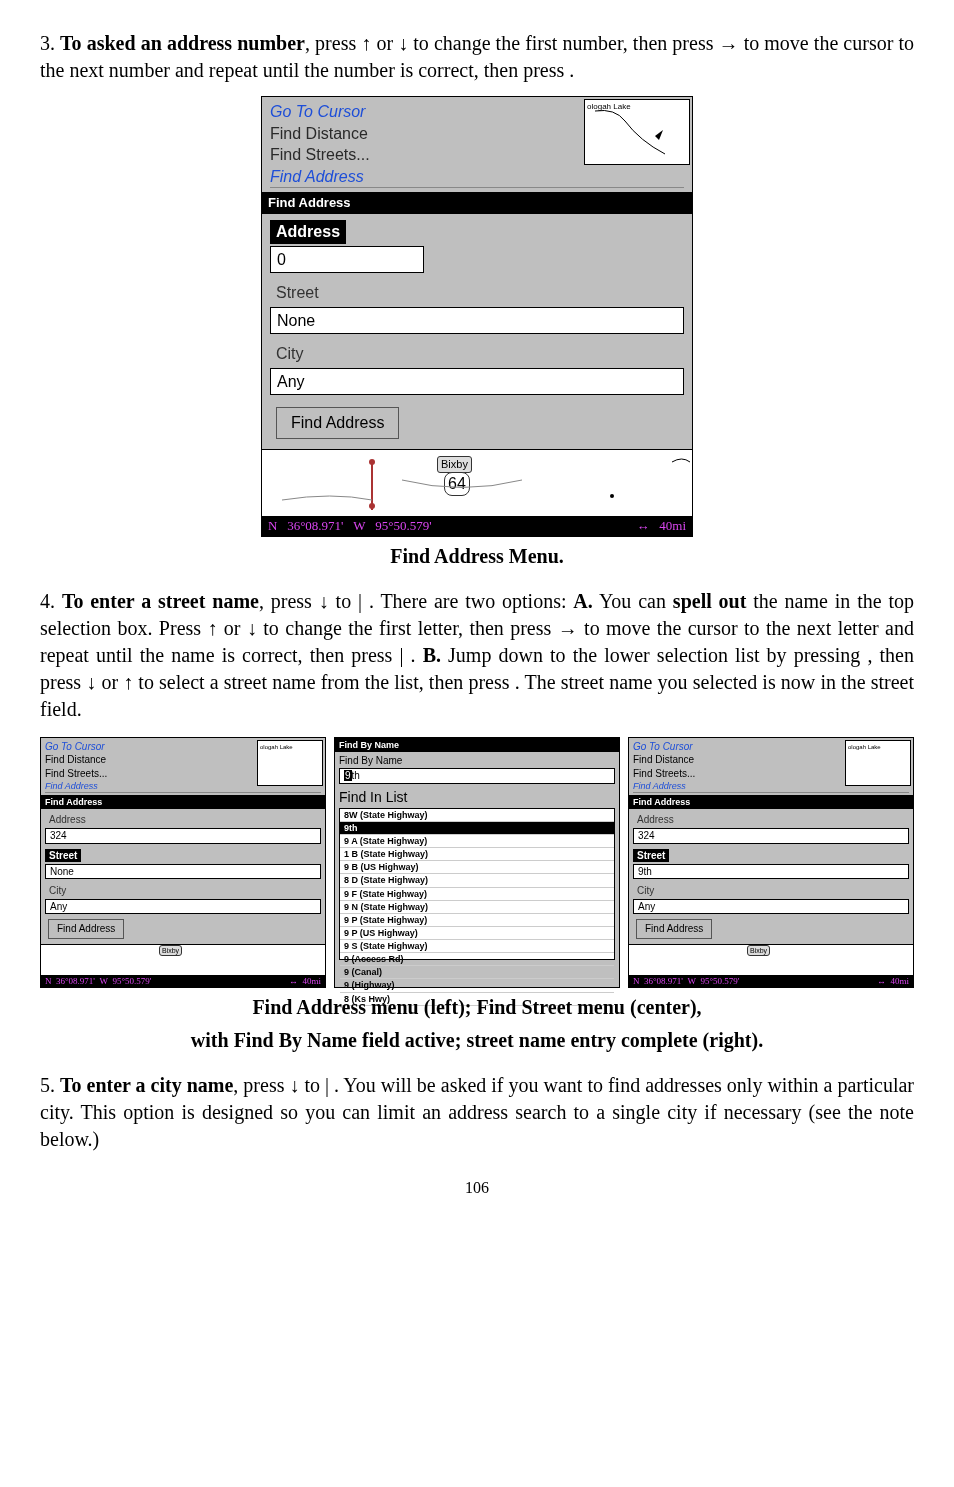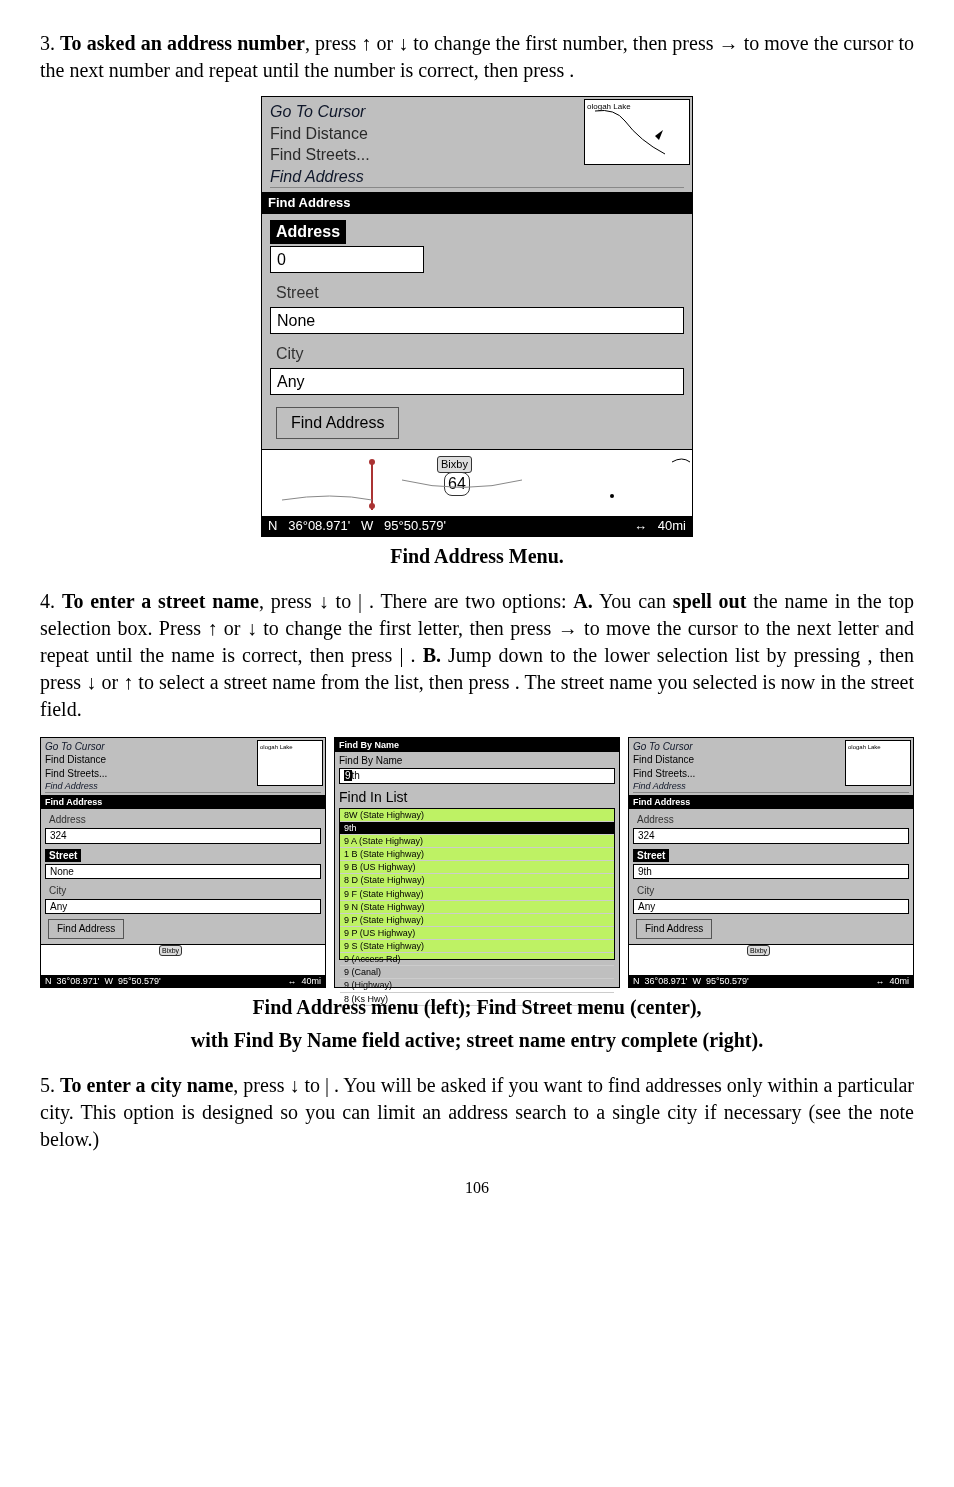--- a/index.html
+++ b/index.html
@@ -21,21 +21,21 @@
   .screen-lg {
     width: 430px;
     margin: 12px auto 2px auto;
     border: 1px solid #000;
     background: #bfbfbf;
     font-family: Arial, Helvetica, sans-serif;
     font-size: 16px;
   }
   .menu-top { padding: 4px 8px; background: #bfbfbf; position: relative; }
   .menu-top .item { color: #2a2a2a; font-style: normal; }
-  .menu-top .muted { color: #0f172a; font-style: italic; }
+  .menu-top .muted { color: #1d4ed8; font-style: italic; }
   .menu-top .line { border-bottom: 1px solid #888; }
   .lake-mini {
     position: absolute; right: 2px; top: 2px; width: 100px; height: 60px;
     border: 1px solid #000; background: #fff; font-size: 8px; padding: 2px;
   }
   .title-bar {
     background: #000; color: #fff; font-weight: bold;
     padding: 2px 6px; font-size: 13px;
   }
   .form-body { background: #bfbfbf; padding: 4px 8px 8px 8px; }
@@ -50,44 +50,45 @@
   }
   .btn-box {
     background: #bfbfbf; border: 1px solid #555; padding: 4px 14px;
     display: inline-block; margin: 6px 0 2px 6px; font-size: 16px;
   }
   .mini-map {
     height: 66px; border-top: 1px solid #000; position: relative; background: #fff;
     font-size: 11px;
   }
   .status-bar {
-    background: #000; color: #ffffff; font-size: 13px; padding: 1px 6px;
-    display: flex; justify-content: space-between; font-family: Liberation Sans, sans-serif;
+    background: #000; color: #d946ef; font-size: 13px; padding: 1px 6px;
+    display: flex; justify-content: space-between; font-family: Liberation Serif, serif;
   }
 
   
   .triple { display: flex; gap: 8px; margin: 14px auto 2px auto; justify-content: center; }
   .screen-sm {
     width: 290px; border: 1px solid #000; background: #bfbfbf;
     font-family: Arial, Helvetica, sans-serif; font-size: 11px;
     display: flex; flex-direction: column;
   }
   .screen-sm .menu-top { padding: 2px 4px; position: relative; }
   .screen-sm .lake-mini { width: 60px; height: 40px; font-size: 6px; }
   .screen-sm .title-bar { font-size: 9px; padding: 1px 4px; }
   .screen-sm .form-body { padding: 2px 4px 4px 4px; flex: 1; }
   .screen-sm .sec-hd { font-size: 10px; padding: 0 4px; }
   .screen-sm .fld { font-size: 10px; padding: 0 4px; margin: 1px 0 3px 0; }
   .screen-sm .btn-box { font-size: 10px; padding: 2px 8px; margin: 2px 0 1px 3px; }
   .screen-sm .mini-map-sm { height: 30px; border-top: 1px solid #000; background: #fff; font-size: 7px; }
   .screen-sm .status-bar { font-size: 9px; padding: 0 4px; }
 
   .list-pane {
-    background: #bef264; border: 1px solid #000; margin: 1px 0; font-size: 9px;
+    background: #ffffff; border: 1px solid #000; margin: 1px 0; font-size: 9px;
     max-height: 150px;
+    font-weight: bold;
   }
   .list-pane .li { padding: 0 4px; border-bottom: 1px solid #ccc; white-space: nowrap; }
   .list-pane .li.sel { background: #000; color: #fff; }
 
   .pagenum { text-align: center; margin-top: 24px; font-size: 16px; }
 </style>
 </head>
 <body>
 
 <p>

